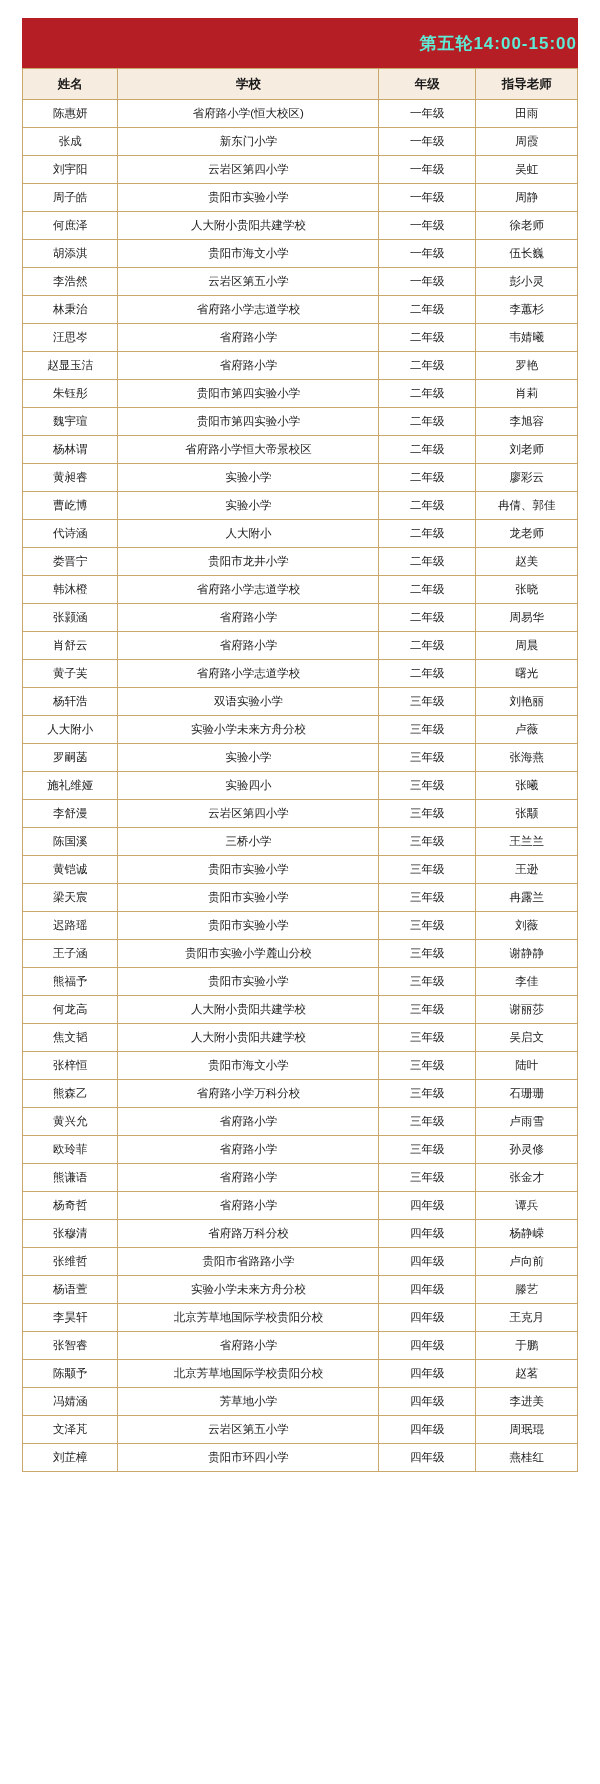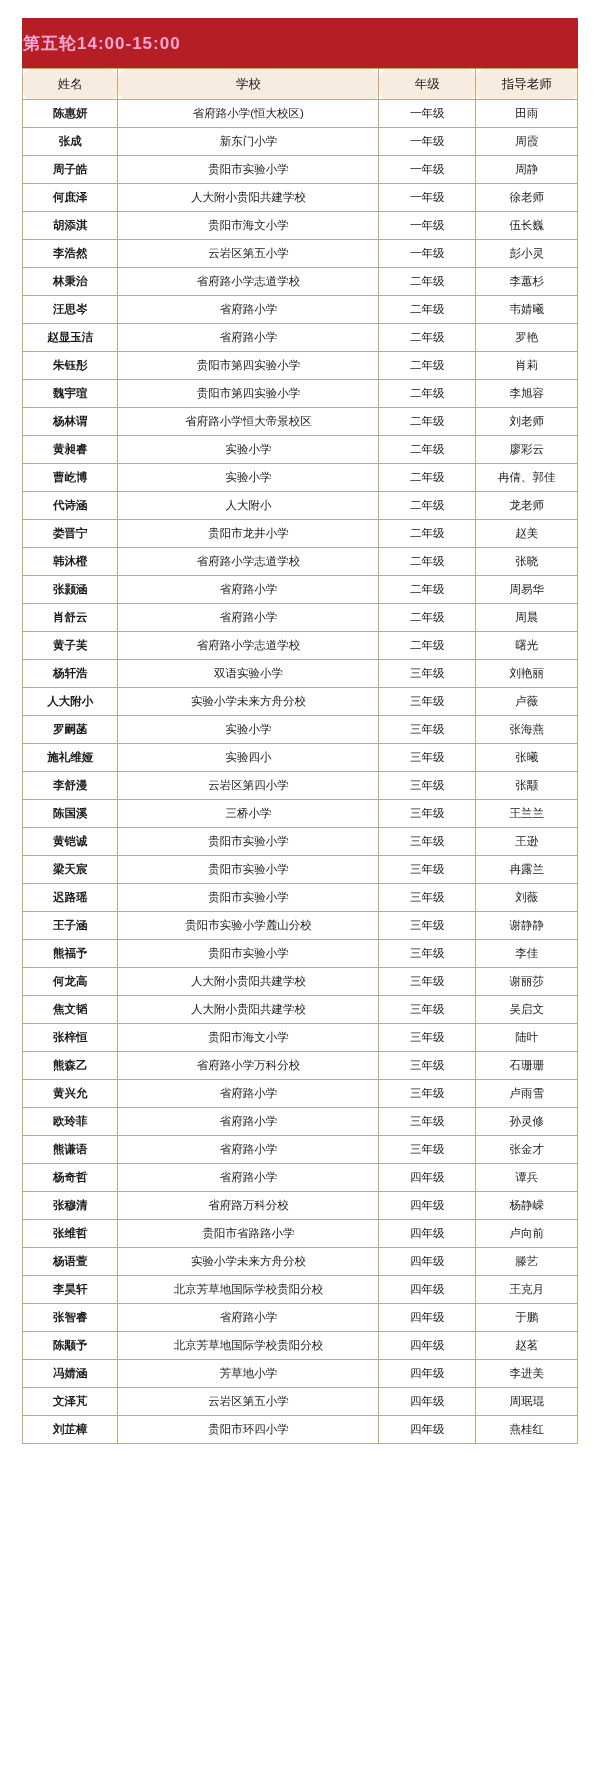--- a/index.html
+++ b/index.html
@@ -13,22 +13,22 @@
     color: #111111;
   }
   .page {
     width: 600px;
     box-sizing: border-box;
     padding: 18px 22px 8px 22px;
     background: #ffffff;
   }
   .title-bar {
     background: #b41e24;
-    color: #f9a8d4;
-    text-align: left;
+    color: #5eead4;
+    text-align: right;
     font-size: 17px;
     font-weight: bold;
     letter-spacing: 1px;
     padding: 13px 0 13px 0;
     border: 1px solid #b41e24;
     border-bottom: none;
   }
   table.roster {
     width: 100%;
     border-collapse: collapse;
@@ -40,36 +40,35 @@
     text-align: center;
     vertical-align: middle;
     padding: 0;
     height: 27px;
     line-height: 27px;
     overflow: hidden;
     white-space: nowrap;
   }
   table.roster thead th {
     background: #f7ece0;
-    font-weight: normal;
+    font-weight: bold;
     font-size: 12.5px;
     color: #1a1a1a;
     height: 30px;
     line-height: 30px;
-    border-radius: 9px;
   }
   table.roster tbody td {
     background: #ffffff;
     color: #1b1b1b;
   }
   col.c-name   { width: 17.2%; }
   col.c-school { width: 47.0%; }
   col.c-grade  { width: 17.5%; }
   col.c-teacher{ width: 18.3%; }
-  .cell-name { font-weight: bold; }
+  .cell-name { font-weight: normal; }
 </style>
 </head>
 <body>
 
 <div class="page">
 
   <div class="title-bar">第五轮14:00-15:00</div>
 
   <table class="roster">
     <colgroup>
@@ -93,20 +92,26 @@
           <td>一年级</td>
           <td>田雨</td>
         </tr>
         <tr>
           <td class="cell-name">张成</td>
           <td>新东门小学</td>
           <td>一年级</td>
           <td>周霞</td>
         </tr>
         <tr>
+          <td class="cell-name">刘宇阳</td>
+          <td>云岩区第四小学</td>
+          <td>一年级</td>
+          <td>吴虹</td>
+        </tr>
+        <tr>
           <td class="cell-name">周子皓</td>
           <td>贵阳市实验小学</td>
           <td>一年级</td>
           <td>周静</td>
         </tr>
         <tr>
           <td class="cell-name">何庶泽</td>
           <td>人大附小贵阳共建学校</td>
           <td>一年级</td>
           <td>徐老师</td>

